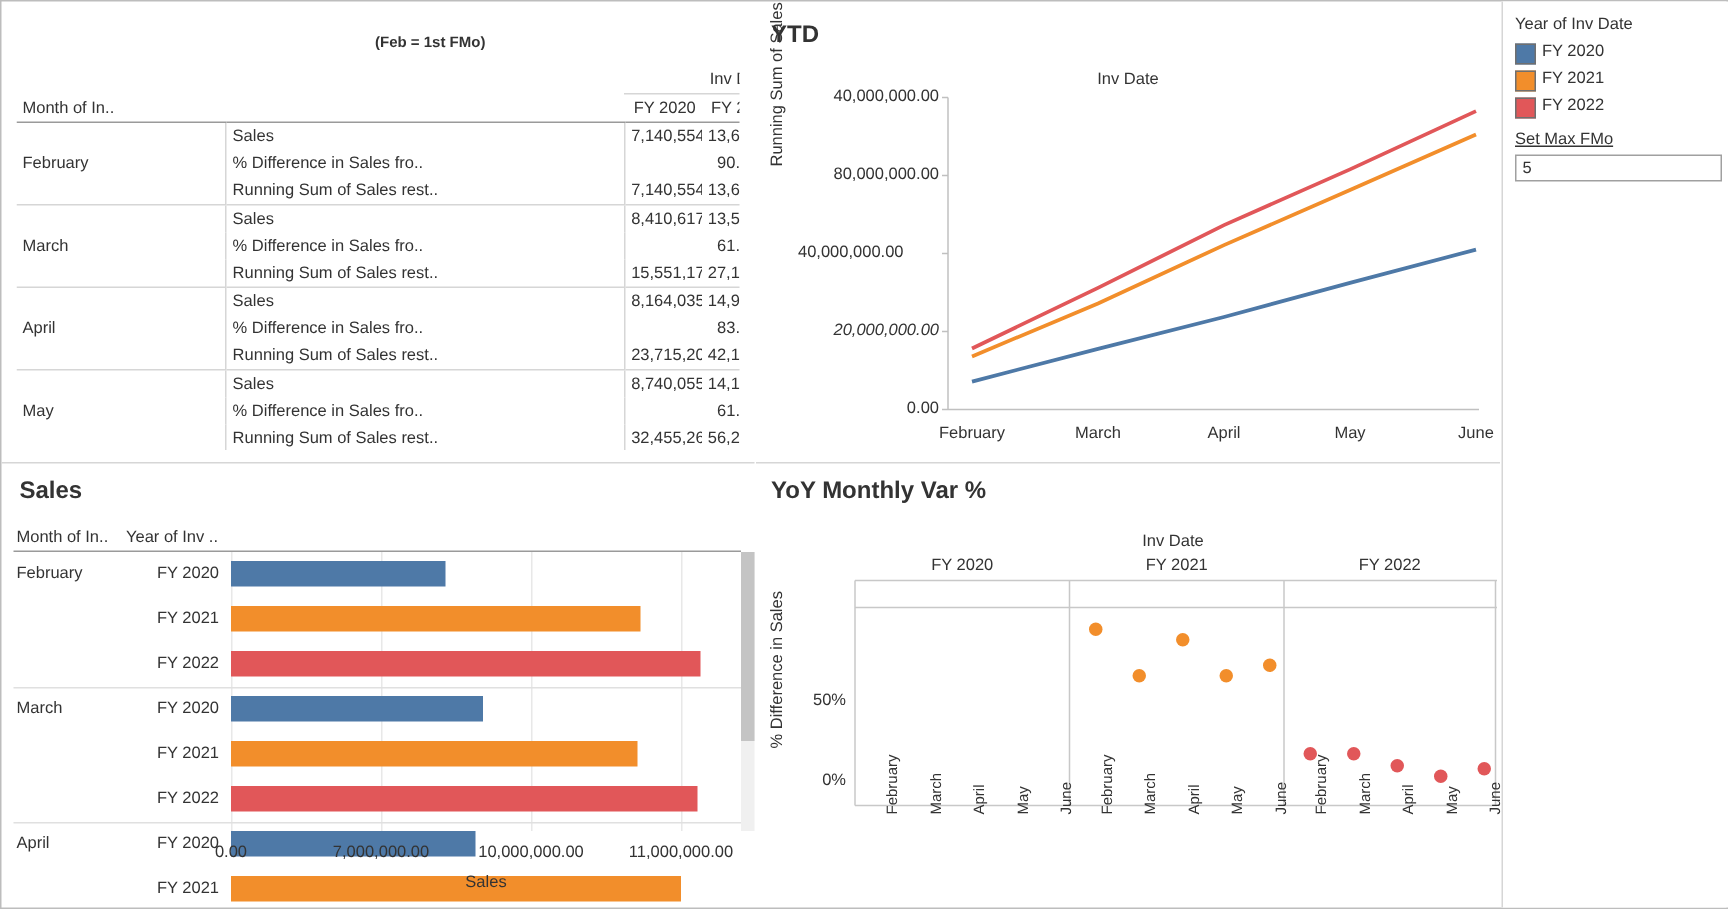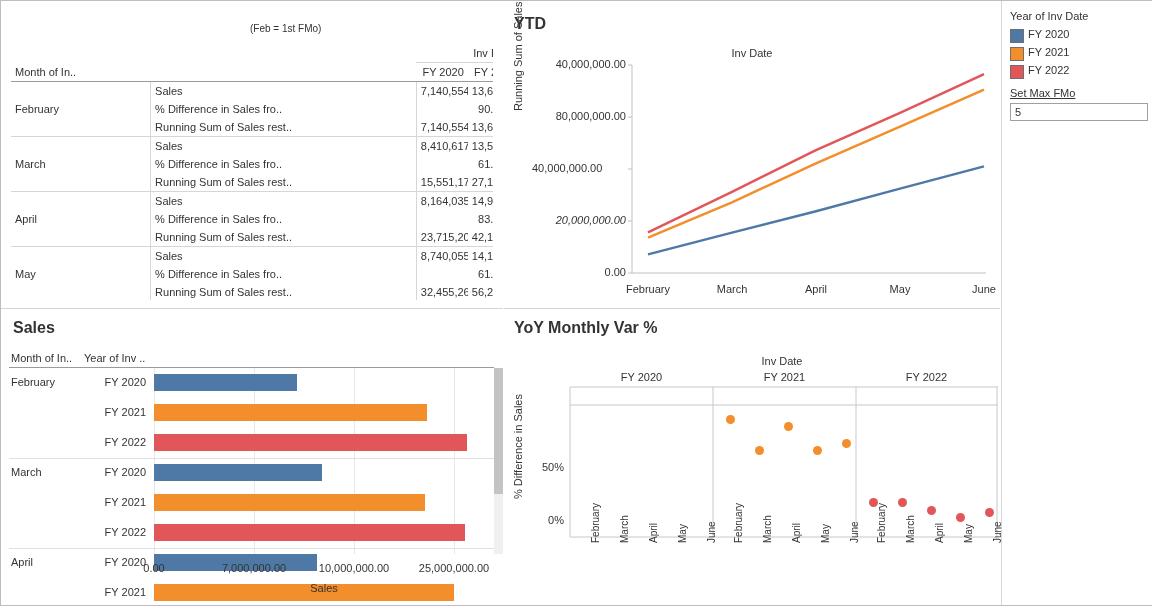--- a/index.html
+++ b/index.html
@@ -24,21 +24,21 @@
   }
 
   
   .panel-title {
     font-size: 16px;
     font-weight: bold;
     color: #333;
   }
   .panel-subtitle {
     font-size: 10px;
-    font-weight: normal;
+    font-weight: bold;
     color: #333;
   }
 
   
   #crosstab-panel {
     position: absolute;
     left: 0px;
     top: 0px;
     width: 502px;
     height: 306px;
@@ -493,21 +493,21 @@
     </div>
 
     <div id="bar-scroll-track">
       <div id="bar-scroll-thumb"></div>
     </div>
 
     <div id="bar-axis">
       <div class="tick-label" style="left:0px;">0.00</div>
       <div class="tick-label" style="left:100px;">7,000,000.00</div>
       <div class="tick-label" style="left:200px;">10,000,000.00</div>
-      <div class="tick-label" style="left:300px;">25,000,000.00</div>
+      <div class="tick-label" style="left:300px;">11,000,000.00</div>
       <div id="bar-axis-title">Sales</div>
     </div>
   </div>
 
   <div id="yoy-panel">
     <div id="yoy-title" class="panel-title">YoY Monthly Var %</div>
     <div id="yoy-colhdr">Inv Date</div>
     <div id="yoy-axis-y-title">% Difference in Sales</div>
 
     <div id="yoy-plot">

